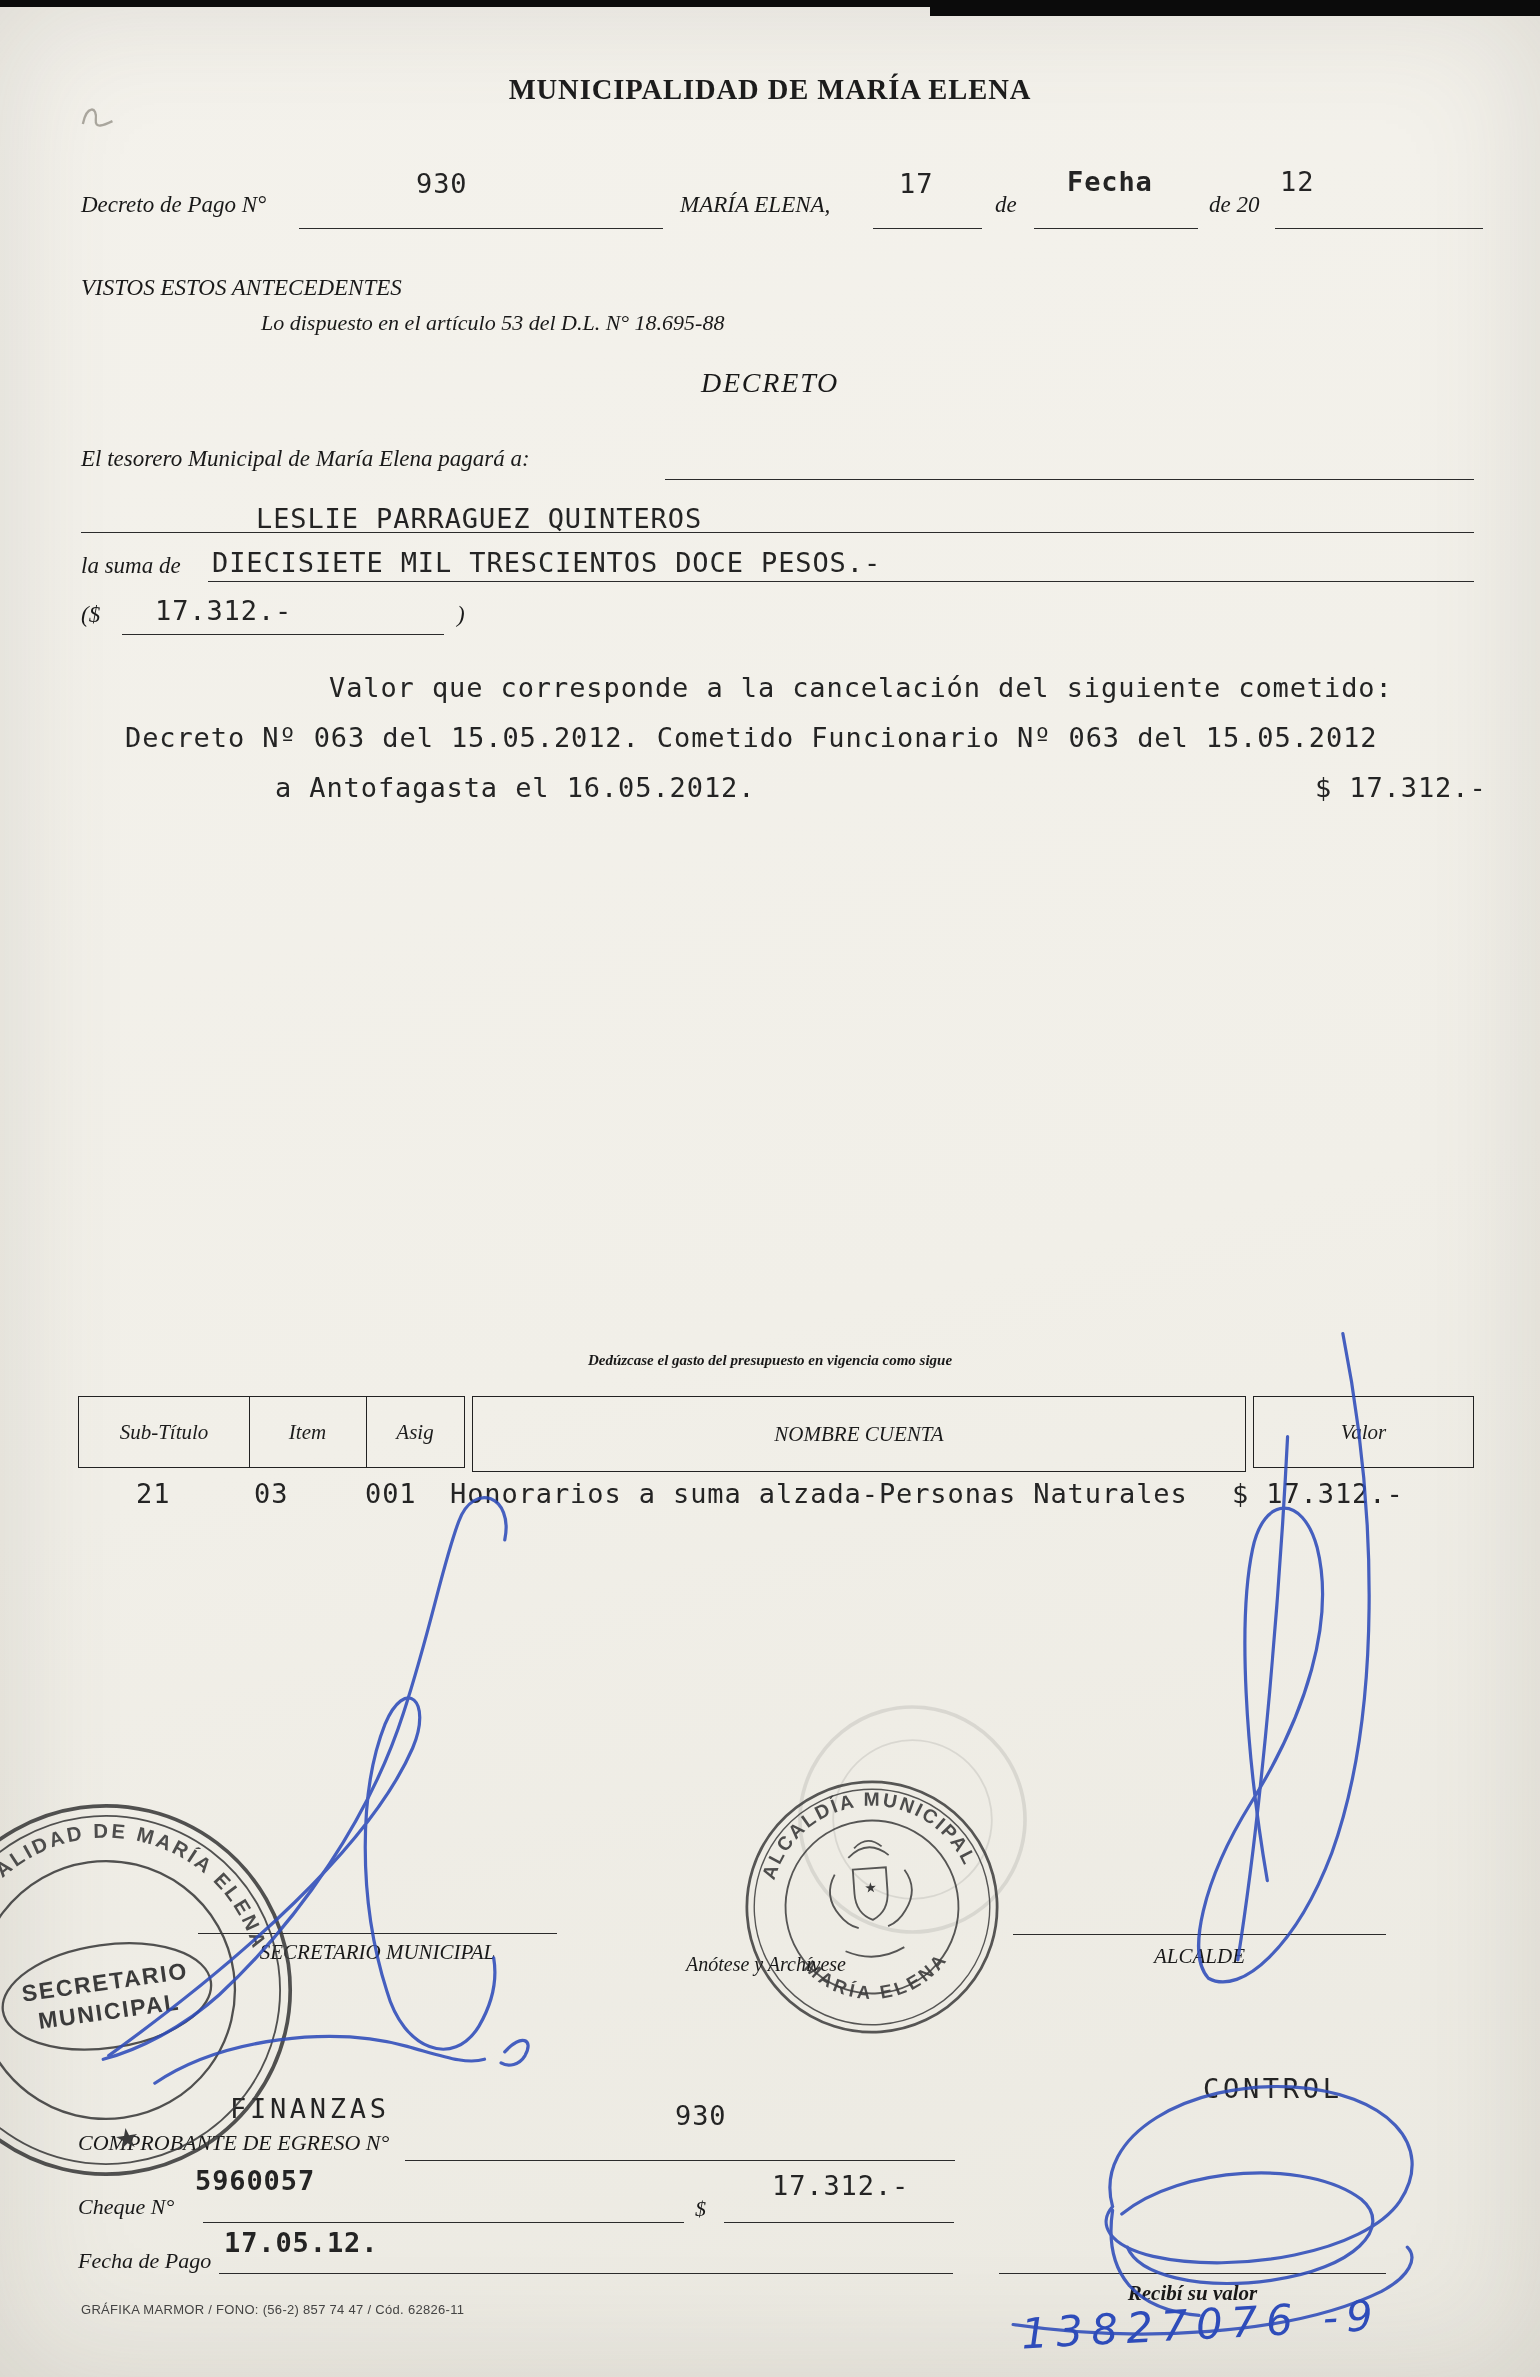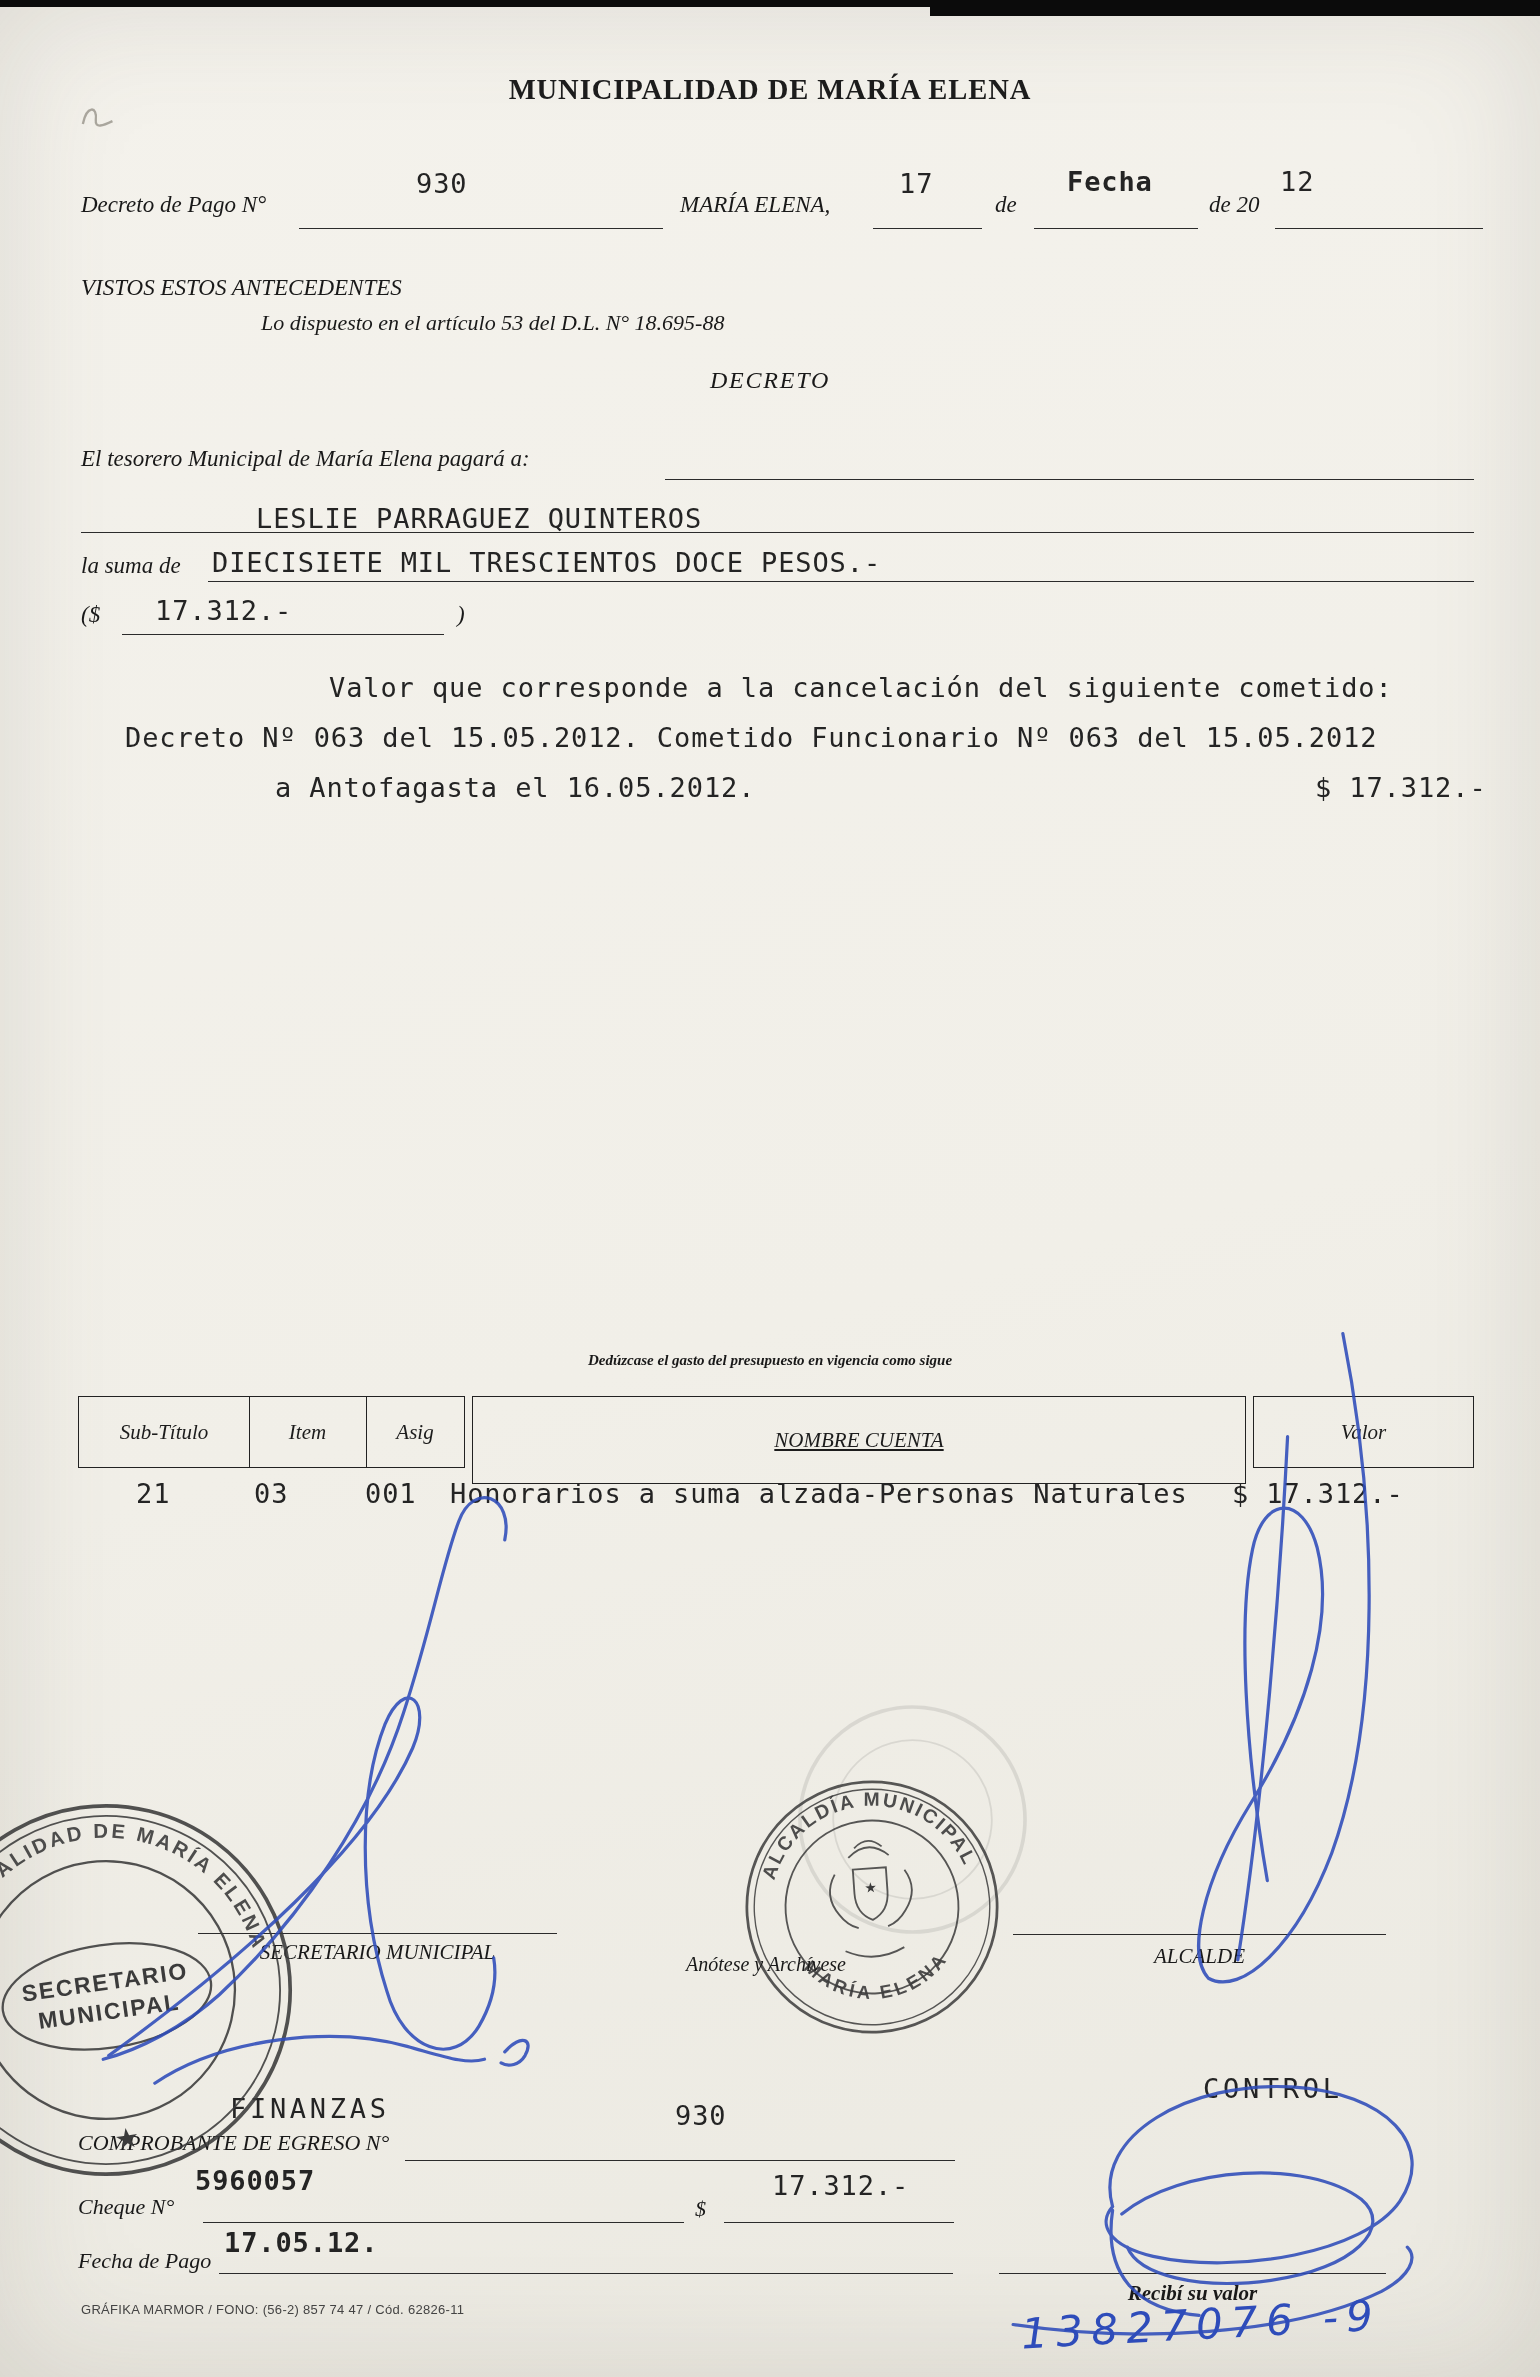--- a/index.html
+++ b/index.html
@@ -46,21 +46,21 @@
   <div class="abs typed" style="left:899px;top:168px;">17</div>
   <div class="abs lbl" style="left:995px;top:192px;font-size:23px;">de</div>
   <div class="rule" style="left:1034px;top:228px;width:164px;"></div>
   <div class="abs typed typed-b" style="left:1067px;top:166px;">Fecha</div>
   <div class="abs lbl" style="left:1209px;top:192px;font-size:23px;">de 20</div>
   <div class="rule" style="left:1275px;top:228px;width:208px;"></div>
   <div class="abs typed" style="left:1280px;top:166px;">12</div>
 
   <div class="abs lbl" style="left:81px;top:275px;font-size:23px;">VISTOS ESTOS ANTECEDENTES</div>
   <div class="abs lbl" style="left:261px;top:310px;font-size:22px;">Lo dispuesto en el artículo 53 del D.L. N° 18.695-88</div>
-  <div class="abs lbl center" style="top:367px;font-size:24px;letter-spacing:1.8px;">DECRETO</div>
+  <div class="abs lbl center" style="top:367px;font-size:28px;letter-spacing:1.8px;">DECRETO</div>
 
   <div class="abs lbl" style="left:81px;top:446px;font-size:23px;">El tesorero Municipal de María Elena pagará a:</div>
   <div class="rule" style="left:665px;top:479px;width:809px;"></div>
   <div class="rule" style="left:81px;top:532px;width:1393px;"></div>
   <div class="abs typed" style="left:256px;top:503px;">LESLIE PARRAGUEZ QUINTEROS</div>
   <div class="abs lbl" style="left:81px;top:553px;font-size:23px;">la suma de</div>
   <div class="abs typed" style="left:212px;top:547px;">DIECISIETE MIL TRESCIENTOS DOCE PESOS.-</div>
   <div class="rule" style="left:208px;top:581px;width:1266px;"></div>
   <div class="abs lbl" style="left:81px;top:602px;font-size:23px;">($</div>
   <div class="abs typed" style="left:155px;top:595px;">17.312.-</div>
@@ -72,21 +72,21 @@
   <div class="abs typed" style="left:275px;top:772px;">a Antofagasta el 16.05.2012.</div>
   <div class="abs typed" style="left:1315px;top:772px;">$ 17.312.-</div>
 
   <div class="abs lbl center" style="top:1352px;font-size:15px;font-weight:bold;">Dedúzcase el gasto del presupuesto en vigencia como sigue</div>
 
   <div class="cellbox" style="left:78px;top:1396px;width:387px;height:72px;">
     <div class="cell" style="width:169px;">Sub-Título</div>
     <div class="cell" style="width:117px;">Item</div>
     <div class="cell" style="width:98px;">Asig</div>
   </div>
-  <div class="cellbox" style="left:472px;top:1396px;width:774px;height:88px;text-decoration:underline;">
+  <div class="cellbox" style="left:472px;top:1396px;width:774px;height:76px;">
     <div class="cell" style="width:100%;">NOMBRE CUENTA</div>
   </div>
   <div class="cellbox" style="left:1253px;top:1396px;width:221px;height:72px;">
     <div class="cell" style="width:100%;text-align:right;">Valor</div>
   </div>
 
   <div class="abs typed" style="left:136px;top:1478px;">21</div>
   <div class="abs typed" style="left:254px;top:1478px;">03</div>
   <div class="abs typed" style="left:365px;top:1478px;">001</div>
   <div class="abs typed" style="left:450px;top:1478px;">Honorarios a suma alzada-Personas Naturales</div>

